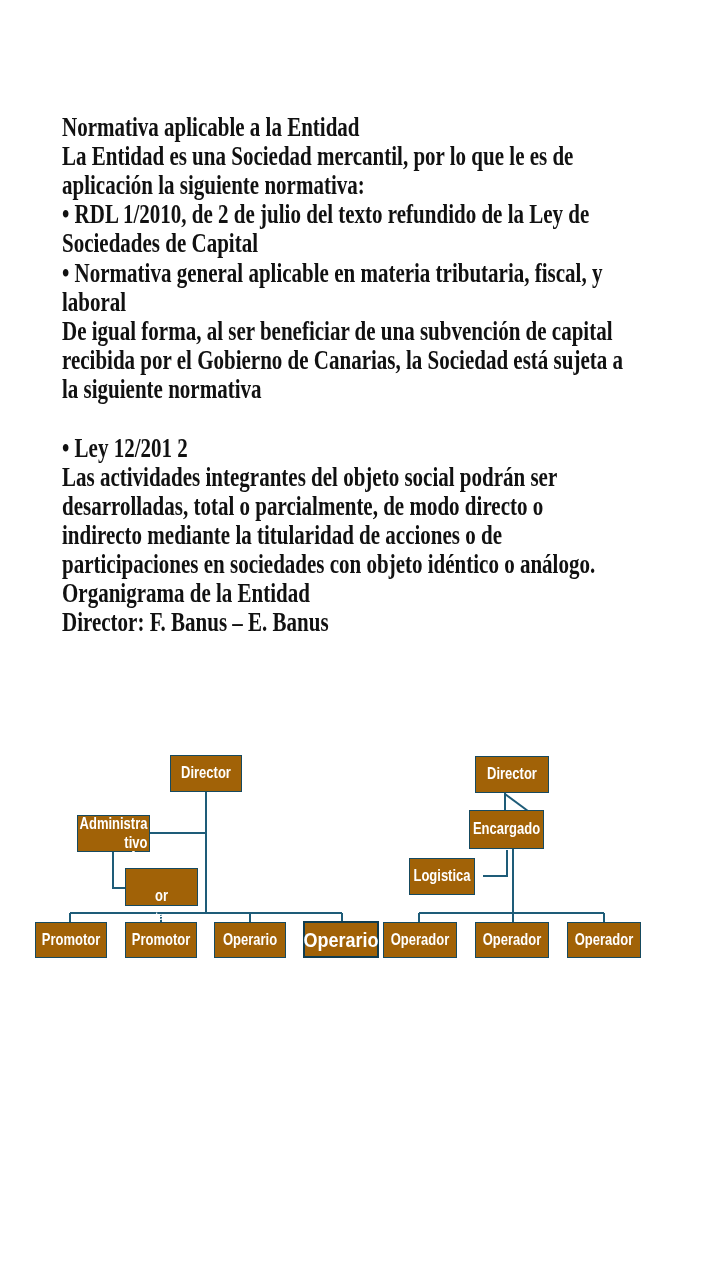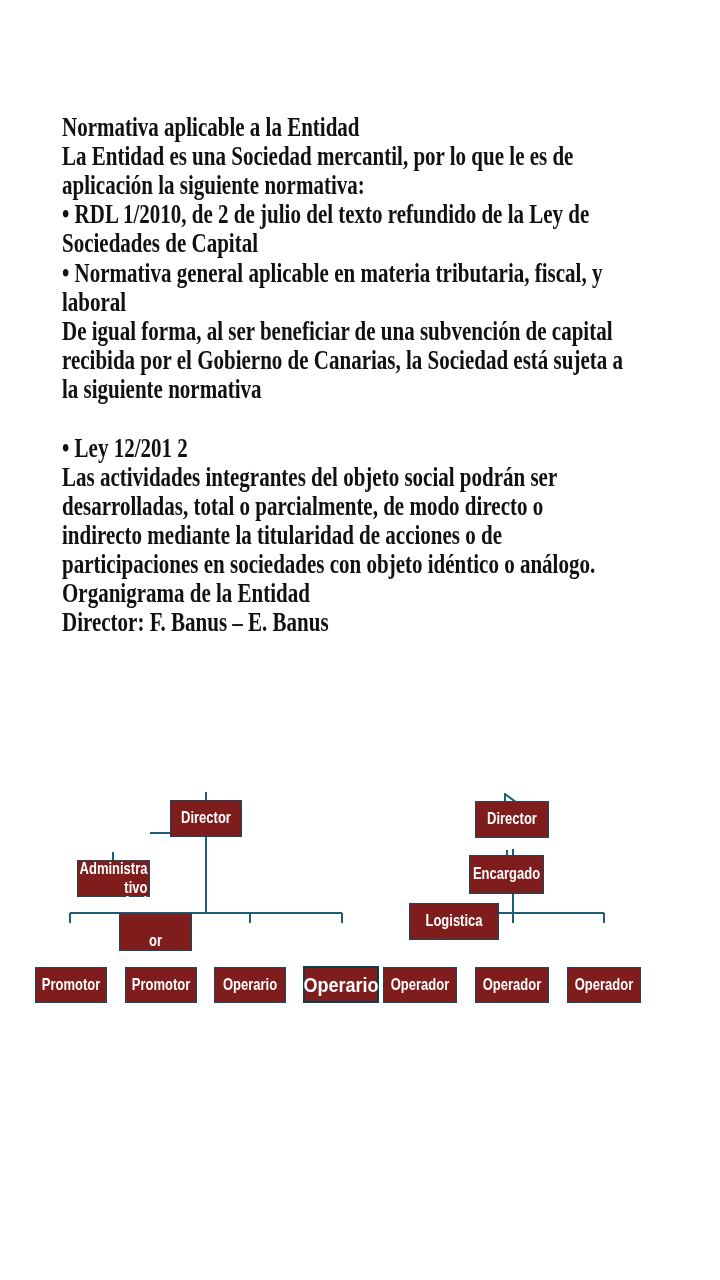--- a/index.html
+++ b/index.html
@@ -30,29 +30,28 @@
     left: 0; top: 0;
     width: 720px; height: 1280px;
   }
   .connectors path {
     fill: none;
     stroke: #1e5c78;
     stroke-width: 2;
   }
   .node {
     position: absolute;
-    background: #7f1d1d;
+    background: #a16207;
     border: 1px solid #164a60;
     color: #ffffff;
     display: flex;
     align-items: center;
     justify-content: center;
     text-align: center;
     box-sizing: border-box;
-    margin-top: 45px;
   }
   .node .lbl {
     font-size: 13px;
     line-height: 1.15;
     white-space: pre-line;
     transform: scaleY(1.28);
   }
   .node .lbl-big {
     font-size: 18px;
     line-height: 1.0;
@@ -110,21 +109,21 @@
 
   <div class="node" style="left:170px; top:755px; width:72px; height:37px;">
     <span class="lbl">Director</span>
   </div>
 
   <div class="node" style="left:77px; top:815px; width:73px; height:37px;text-align:right;">
     <span class="lbl">Administra
 tivo</span>
   </div>
 
-  <div class="node" style="left:119px; top:868px; width:73px; height:38px;align-items:center;">
+  <div class="node" style="left:125px; top:868px; width:73px; height:38px;align-items:center;">
     <span class="lbl"><span>Ambassad</span><br>
       <span>or</span>
       <span class="lbl-small">externo</span>
     </span>
   </div>
 
   <div class="node" style="left:35px; top:922px; width:72px; height:36px;">
     <span class="lbl">Promotor</span>
   </div>
   <div class="node" style="left:125px; top:922px; width:72px; height:36px;">
@@ -138,21 +137,21 @@
   </div>
 
   <div class="node" style="left:475px; top:756px; width:74px; height:37px;">
     <span class="lbl">Director</span>
   </div>
 
   <div class="node" style="left:469px; top:810px; width:75px; height:39px;">
     <span class="lbl">Encargado</span>
   </div>
 
-  <div class="node" style="left:409px; top:858px; width:90px; height:37px;">
+  <div class="node" style="left:409px; top:858px; width:66px; height:37px;">
     <span class="lbl">Logistica</span>
   </div>
 
   <div class="node" style="left:383px; top:922px; width:74px; height:36px;">
     <span class="lbl">Operador</span>
   </div>
   <div class="node" style="left:475px; top:922px; width:74px; height:36px;">
     <span class="lbl">Operador</span>
   </div>
   <div class="node" style="left:567px; top:922px; width:74px; height:36px;">

